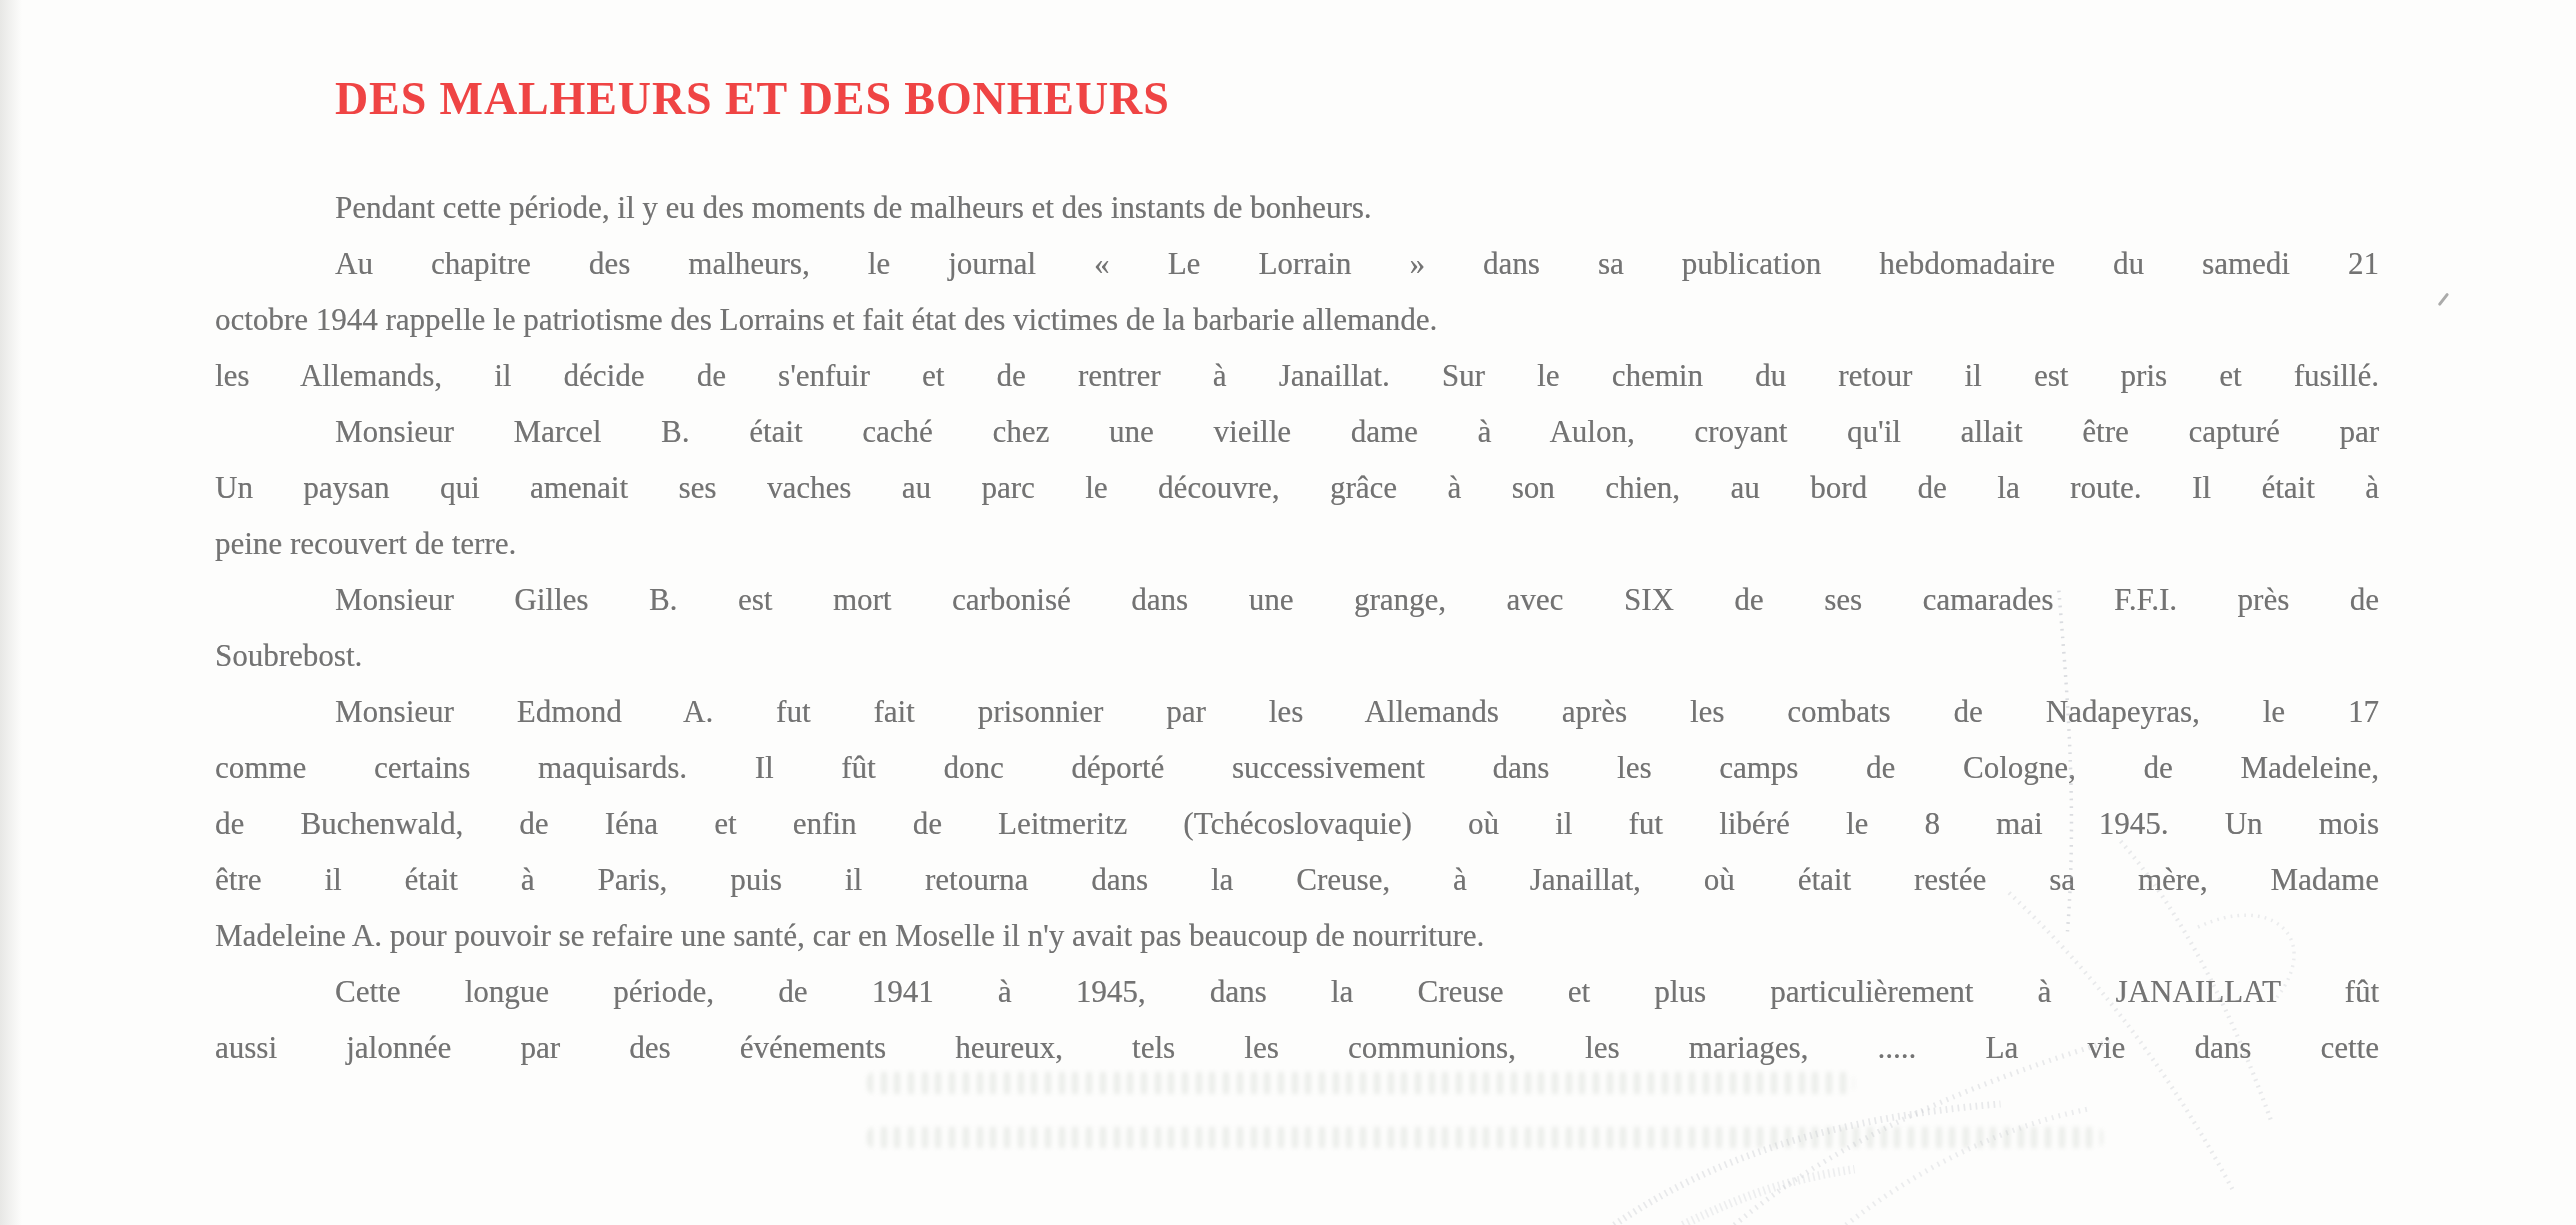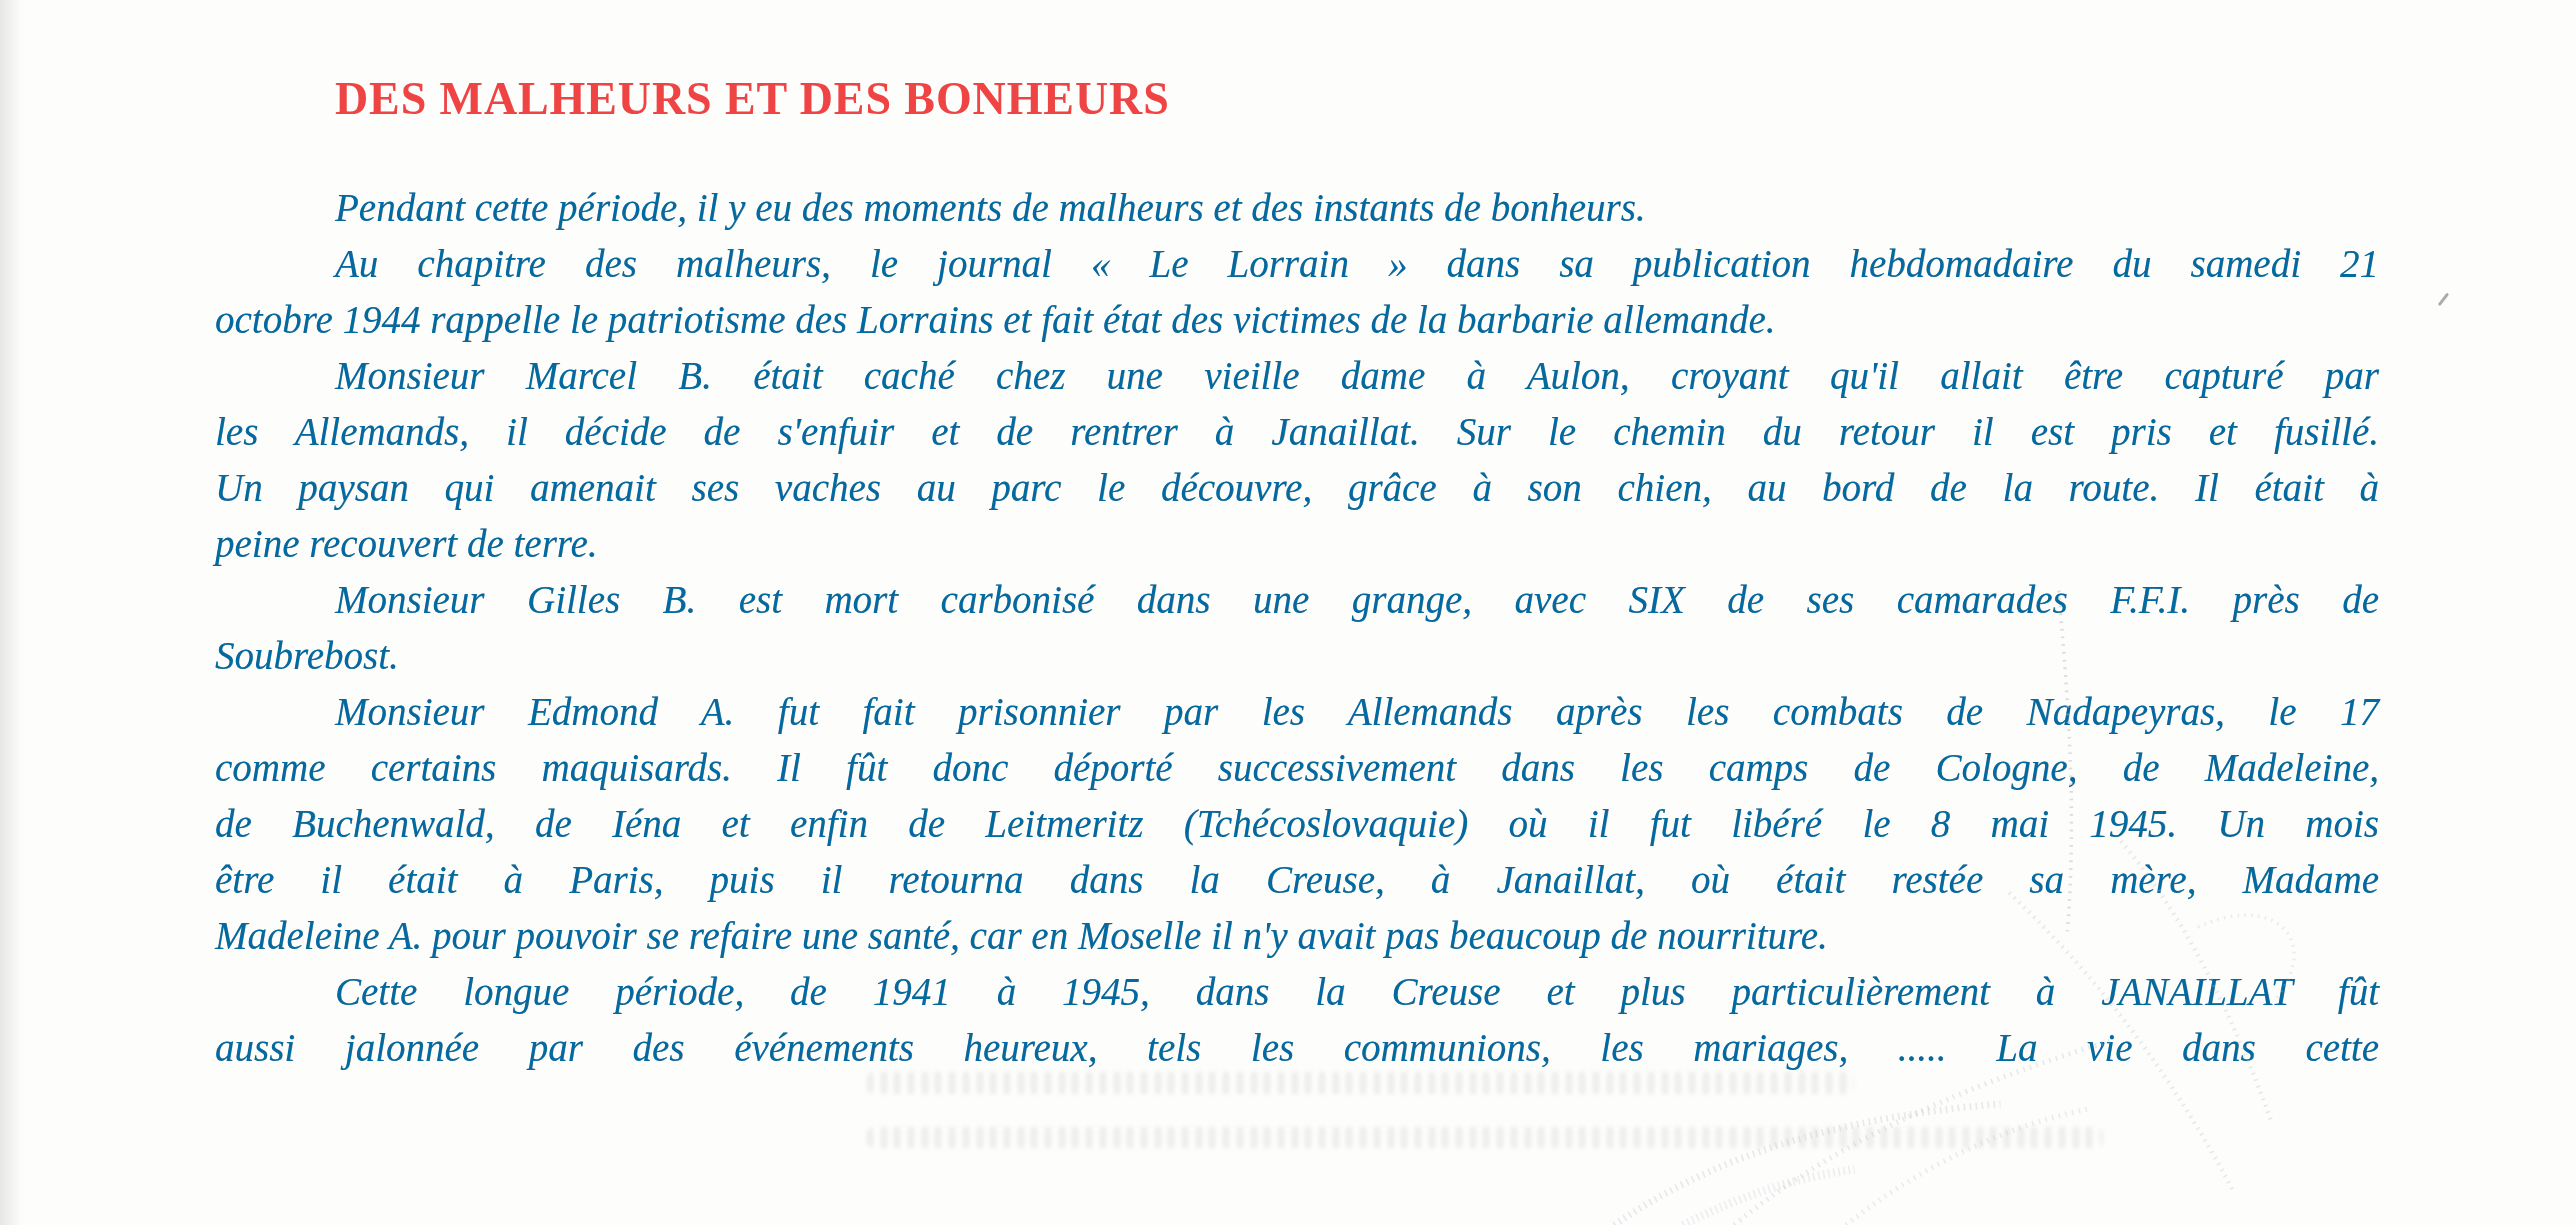--- a/index.html
+++ b/index.html
@@ -19,25 +19,24 @@
   }
   .doc-title {
     font-size: 46px;
     line-height: 52px;
     font-weight: 700;
     letter-spacing: 0.9px;
     color: #ef4444;
     margin: 0 0 55px 120px;
   }
   .doc-body {
-    font-size: 39px;
+    font-size: 31px;
     line-height: 56px;
-    color: #0369a1;
+    color: #737373;
     text-shadow: 0.3px 0.3px 0.4px rgba(25,25,25,0.35);
-    font-style: italic;
   }
   .line {
     text-align: justify;
     text-align-last: justify;
   }
   .line.last { text-align-last: left; }
   .line.indent { padding-left: 120px; }
 
   
   .edge-shadow {
@@ -82,22 +81,22 @@
 <div class="page">
   <h1 class="doc-title">DES MALHEURS ET DES BONHEURS</h1>
 
   <div class="doc-body">
 
     <div class="line indent last">Pendant cette période, il y eu des moments de malheurs et des instants de bonheurs.</div>
 
     <div class="line indent">Au chapitre des malheurs, le journal « Le Lorrain » dans sa publication hebdomadaire du samedi 21</div>
     <div class="line last">octobre 1944 rappelle le patriotisme des Lorrains et fait état des victimes de la barbarie allemande.</div>
 
+    <div class="line">les Allemands, il décide de s'enfuir et de rentrer à Janaillat. Sur le chemin du retour il est pris et fusillé.</div>
     <div class="line indent">Monsieur Marcel B. était caché chez une vieille dame à Aulon, croyant qu'il allait être capturé par</div>
-    <div class="line">les Allemands, il décide de s'enfuir et de rentrer à Janaillat. Sur le chemin du retour il est pris et fusillé.</div>
     <div class="line">Un paysan qui amenait ses vaches au parc le découvre, grâce à son chien, au bord de la route. Il était à</div>
     <div class="line last">peine recouvert de terre.</div>
 
     <div class="line indent">Monsieur Gilles B. est mort carbonisé dans une grange, avec SIX de ses camarades F.F.I. près de</div>
     <div class="line last">Soubrebost.</div>
 
     <div class="line indent">Monsieur Edmond A. fut fait prisonnier par les Allemands après les combats de Nadapeyras, le 17</div>
     <div class="line">comme certains maquisards. Il fût donc déporté successivement dans les camps de Cologne, de Madeleine,</div>
     <div class="line">de Buchenwald, de Iéna et enfin de Leitmeritz (Tchécoslovaquie) où il fut libéré le 8 mai 1945. Un mois</div>
     <div class="line">être il était à Paris, puis il retourna dans la Creuse, à Janaillat, où était restée sa mère, Madame</div>

